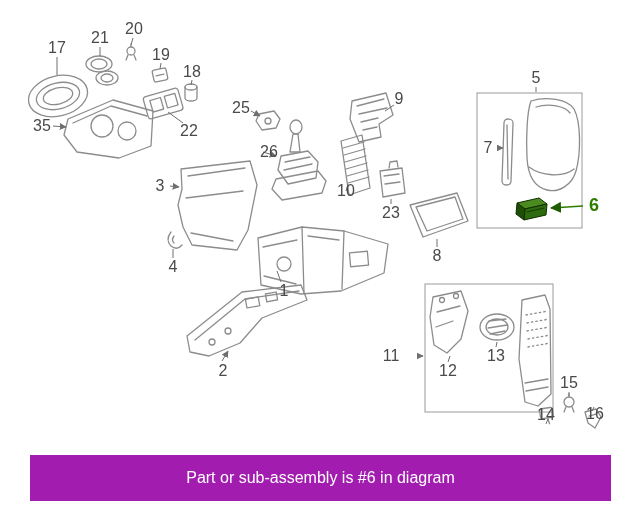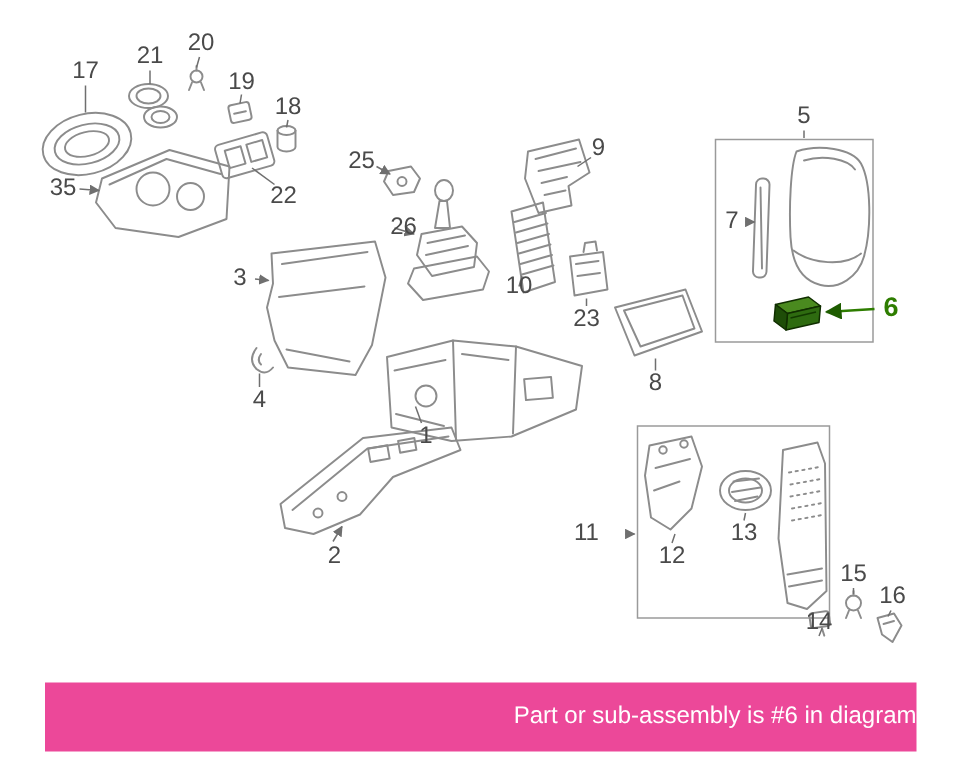--- a/index.html
+++ b/index.html
@@ -13,21 +13,21 @@
   rect.box{stroke:#9a9a9a;fill:none;stroke-width:1;}
   path.leader{stroke:#6f6f6f;stroke-width:1;fill:none;}
   path.leader-green{stroke:#2e7d00;stroke-width:1.6;fill:none;}
   .lbl{
     position:absolute;transform:translate(-50%,-50%);
     font-size:16px;color:#4a4a4a;white-space:nowrap;user-select:none;
   }
   .lbl-green{color:#2e7d00;font-weight:700;font-size:18px;}
   .banner{
     position:absolute;left:30px;top:455px;width:581px;height:46px;
-    background:#ec4899;color:#ffffff;text-align:right;
+    background:#a21caf;color:#ffffff;text-align:center;
     display:flex;flex-direction:column;justify-content:center;
     font-size:16px;line-height:22px;
   }
 </style>
 </head>
 <body>
 
 <div class="stage">
 
   <svg class="diagram" width="640" height="455" viewBox="0 0 640 455">
@@ -234,21 +234,21 @@
   <span class="lbl lbl-green" style="left:594px;top:205px">6</span>
   <span class="lbl" style="left:488px;top:148px">7</span>
   <span class="lbl" style="left:437px;top:256px">8</span>
   <span class="lbl" style="left:399px;top:99px">9</span>
   <span class="lbl" style="left:346px;top:191px">10</span>
   <span class="lbl" style="left:391px;top:356px">11</span>
   <span class="lbl" style="left:448px;top:371px">12</span>
   <span class="lbl" style="left:496px;top:356px">13</span>
   <span class="lbl" style="left:546px;top:415px">14</span>
   <span class="lbl" style="left:569px;top:383px">15</span>
-  <span class="lbl" style="left:595px;top:398px">16</span>
+  <span class="lbl" style="left:595px;top:414px">16</span>
   <span class="lbl" style="left:57px;top:48px">17</span>
   <span class="lbl" style="left:192px;top:72px">18</span>
   <span class="lbl" style="left:161px;top:55px">19</span>
   <span class="lbl" style="left:134px;top:29px">20</span>
   <span class="lbl" style="left:100px;top:38px">21</span>
   <span class="lbl" style="left:189px;top:131px">22</span>
   <span class="lbl" style="left:391px;top:213px">23</span>
   <span class="lbl" style="left:42px;top:126px">35</span>
   <span class="lbl" style="left:241px;top:108px">25</span>
   <span class="lbl" style="left:269px;top:152px">26</span>

